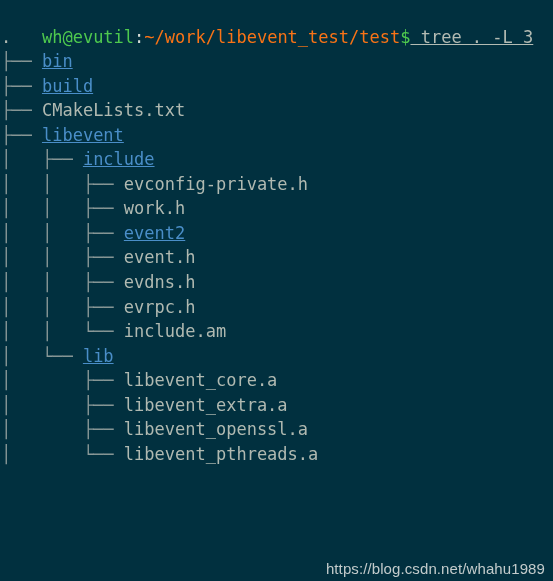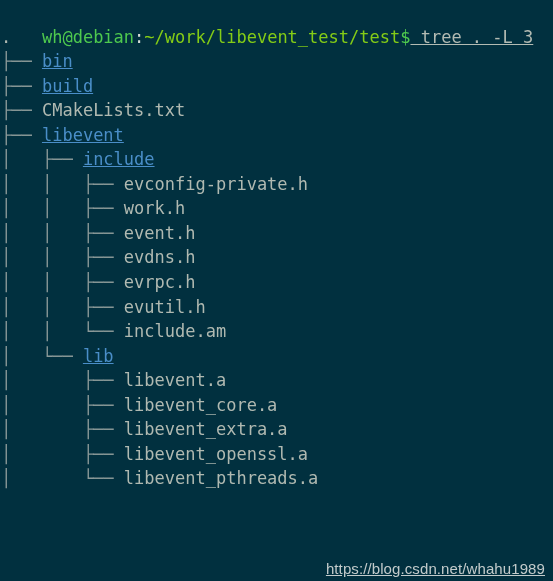--- a/index.html
+++ b/index.html
@@ -26,64 +26,62 @@
     line-height: 24.55px;
     font-size: 17px;
     letter-spacing: 0px;
     white-space: pre;
     font-family: "DejaVu Sans Mono", monospace;
   }
   .prompt-line { padding-left: 1px; }
   .seg { white-space: pre; }
   .c-user   { color: #4ec94e; }
   .c-colon  { color: #d6dcd6; }
-  .c-path   { color: #84cc16; }
+  .c-path   { color: #f97316; }
   .c-cmd    { color: #b3bbb3; text-decoration: underline; }
   .c-dir    { color: #4a8ec8; text-decoration: underline; }
   .c-file   { color: #b0b9b1; }
   .c-branch { color: #8c9a99; }
   .tree-line { padding-left: 1px; }
   .watermark {
     position: absolute;
     right: 8px;
     bottom: 4px;
     font-family: "Liberation Sans", sans-serif;
     font-size: 15px;
     color: #c3cbcb;
     letter-spacing: 0.1px;
     white-space: pre;
-    text-decoration: underline;
   }
   .blank { height: 24.55px; }
 </style>
 </head>
 <body>
 
 <div id="terminal">
 
   <div class="line prompt-line">
-    <span class="seg c-user">wh@debian</span><span class="seg c-colon">:</span><span class="seg c-path">~/work/libevent_test/test</span><span class="seg c-user">$</span><span class="seg c-cmd"> tree . -L 3</span>
+    <span class="seg c-user">wh@evutil</span><span class="seg c-colon">:</span><span class="seg c-path">~/work/libevent_test/test</span><span class="seg c-user">$</span><span class="seg c-cmd"> tree . -L 3</span>
   </div>
 
   <div id="tree-output">
       <div class="line tree-line"><span class="seg c-file">.</span></div>
       <div class="line tree-line"><span class="seg c-branch">├── </span><span class="seg c-dir">bin</span></div>
       <div class="line tree-line"><span class="seg c-branch">├── </span><span class="seg c-dir">build</span></div>
       <div class="line tree-line"><span class="seg c-branch">├── </span><span class="seg c-file">CMakeLists.txt</span></div>
       <div class="line tree-line"><span class="seg c-branch">├── </span><span class="seg c-dir">libevent</span></div>
       <div class="line tree-line"><span class="seg c-branch">│   ├── </span><span class="seg c-dir">include</span></div>
       <div class="line tree-line"><span class="seg c-branch">│   │   ├── </span><span class="seg c-file">evconfig-private.h</span></div>
       <div class="line tree-line"><span class="seg c-branch">│   │   ├── </span><span class="seg c-file">work.h</span></div>
+      <div class="line tree-line"><span class="seg c-branch">│   │   ├── </span><span class="seg c-dir">event2</span></div>
       <div class="line tree-line"><span class="seg c-branch">│   │   ├── </span><span class="seg c-file">event.h</span></div>
       <div class="line tree-line"><span class="seg c-branch">│   │   ├── </span><span class="seg c-file">evdns.h</span></div>
       <div class="line tree-line"><span class="seg c-branch">│   │   ├── </span><span class="seg c-file">evrpc.h</span></div>
-      <div class="line tree-line"><span class="seg c-branch">│   │   ├── </span><span class="seg c-file">evutil.h</span></div>
       <div class="line tree-line"><span class="seg c-branch">│   │   └── </span><span class="seg c-file">include.am</span></div>
       <div class="line tree-line"><span class="seg c-branch">│   └── </span><span class="seg c-dir">lib</span></div>
-      <div class="line tree-line"><span class="seg c-branch">│       ├── </span><span class="seg c-file">libevent.a</span></div>
       <div class="line tree-line"><span class="seg c-branch">│       ├── </span><span class="seg c-file">libevent_core.a</span></div>
       <div class="line tree-line"><span class="seg c-branch">│       ├── </span><span class="seg c-file">libevent_extra.a</span></div>
       <div class="line tree-line"><span class="seg c-branch">│       ├── </span><span class="seg c-file">libevent_openssl.a</span></div>
       <div class="line tree-line"><span class="seg c-branch">│       └── </span><span class="seg c-file">libevent_pthreads.a</span></div>
     </div>
 
   <div class="blank"></div>
 
   <div class="watermark">https://blog.csdn.net/whahu1989</div>
 

